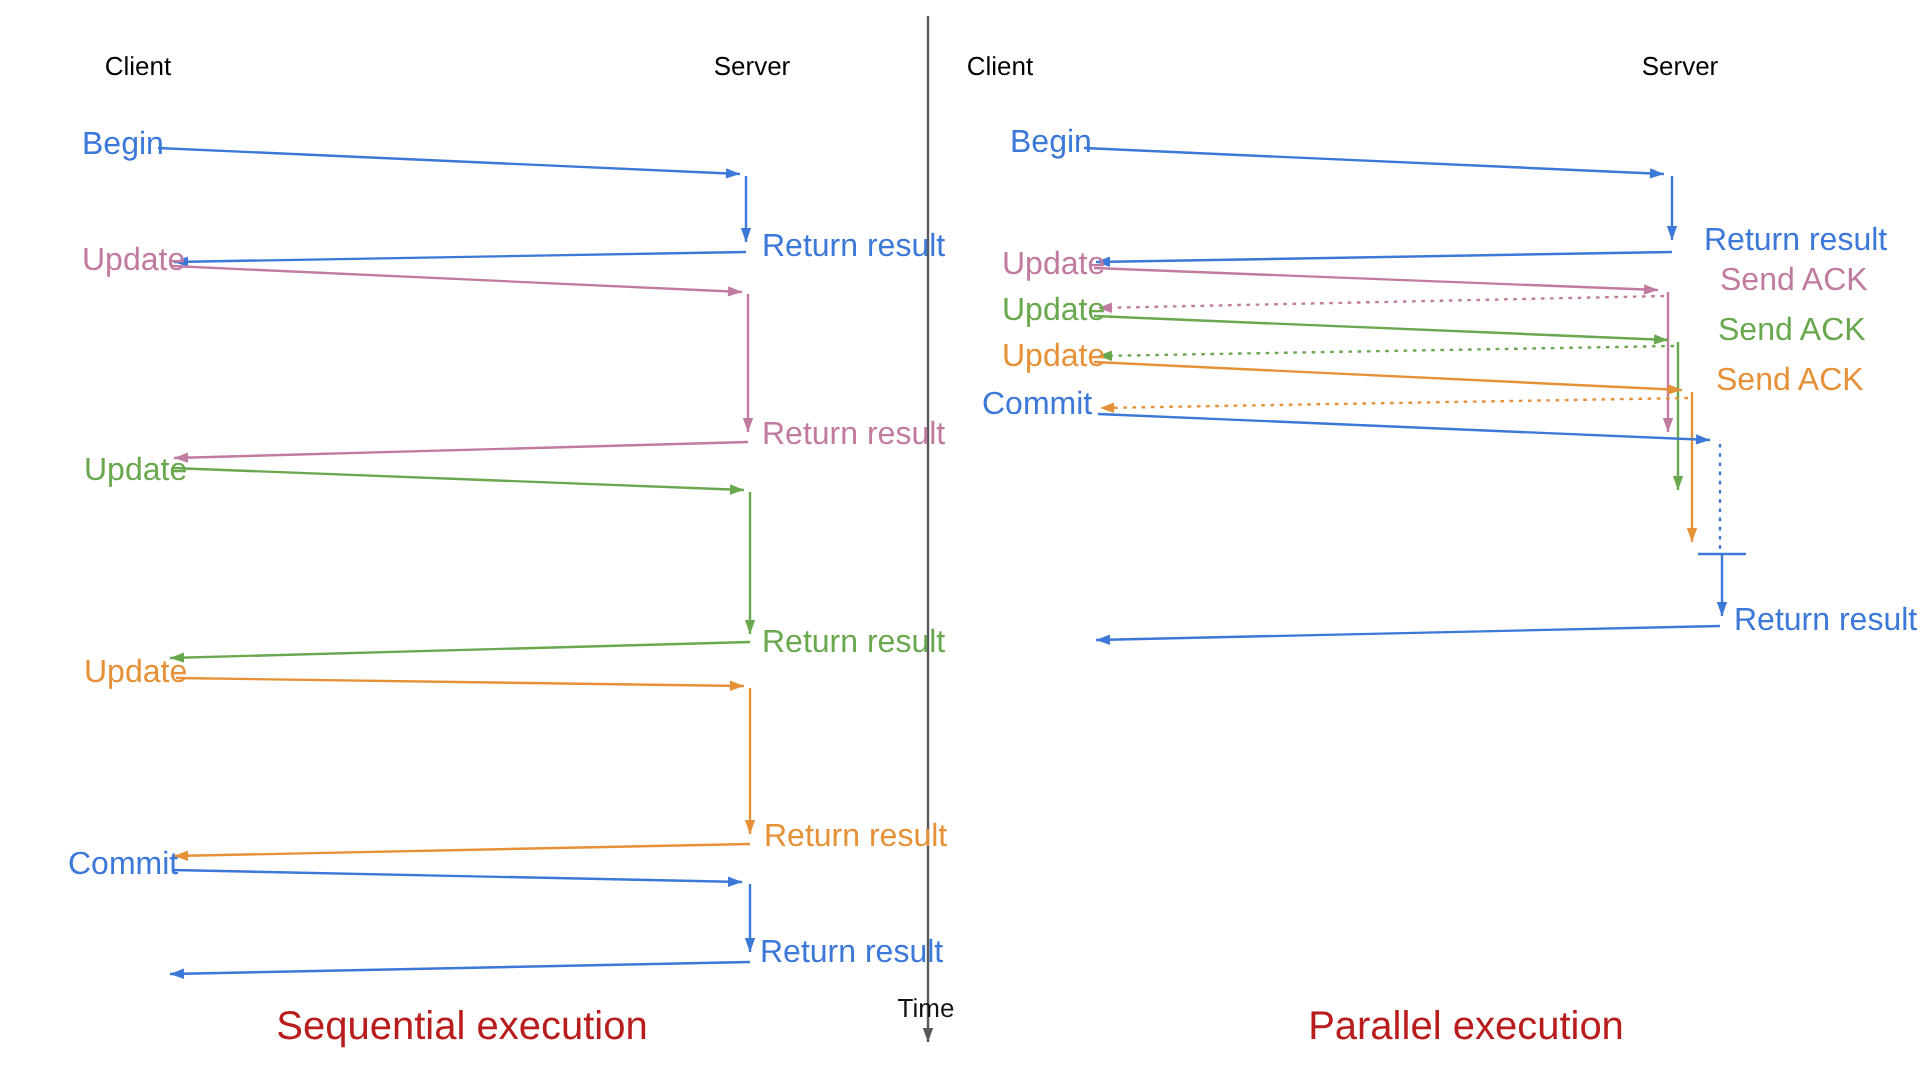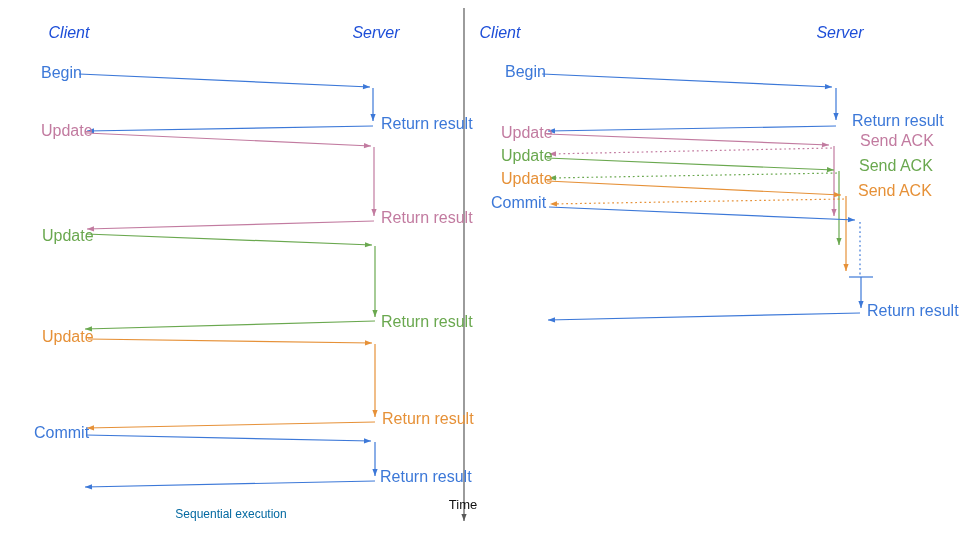--- a/index.html
+++ b/index.html
@@ -1,23 +1,23 @@
 <!DOCTYPE html>
 <html><head>
 <meta charset="utf-8">
 <style>
   html,body{margin:0;padding:0;background:#ffffff;}
   .stage{position:relative;width:960px;height:540px;background:#ffffff;overflow:hidden;
          font-family:"Liberation Sans",sans-serif;}
   svg.layer{position:absolute;left:0;top:0;}
   .lbl{position:absolute;font-size:16px;line-height:12px;white-space:nowrap;
        transform:translateY(-50%);}
-  .hdr{position:absolute;font-size:16px;font-style:italic;color:#1d4ed8;
+  .hdr{position:absolute;font-size:13px;color:#000000;
        transform:translate(-50%,-50%);white-space:nowrap;}
-  .caption{position:absolute;font-size:12px;color:#0369a1;
+  .caption{position:absolute;font-size:20px;color:#b91c1c;
        transform:translate(-50%,-50%);white-space:nowrap;}
   .time{position:absolute;font-size:13px;color:#111111;
        transform:translate(-50%,-50%);white-space:nowrap;}
 </style>
 </head>
 <body>
 
 <div class="stage">
   <svg class="layer" id="arrow-layer" width="960" height="540">
       <polyline points="79,74 370,87" fill="none" stroke="#3c78d8" stroke-width="1.2"></polyline>
@@ -108,15 +108,16 @@
       <div class="lbl" style="left: 858px; top: 191px; color: rgb(230, 145, 56);">Send ACK</div>
       <div class="lbl" style="left: 867px; top: 311px; color: rgb(60, 120, 216);">Return result</div>
     </div>
 
   <div class="hdr" style="left:69px;top:33px">Client</div>
   <div class="hdr" style="left:376px;top:33px">Server</div>
   <div class="hdr" style="left:500px;top:33px">Client</div>
   <div class="hdr" style="left:840px;top:33px">Server</div>
 
   <div class="caption" style="left:231px;top:514px">Sequential execution</div>
+  <div class="caption" style="left:733px;top:514px">Parallel execution</div>
 
   <div class="time" style="left:463px;top:504px">Time</div>
 </div>
 
 </body></html>

